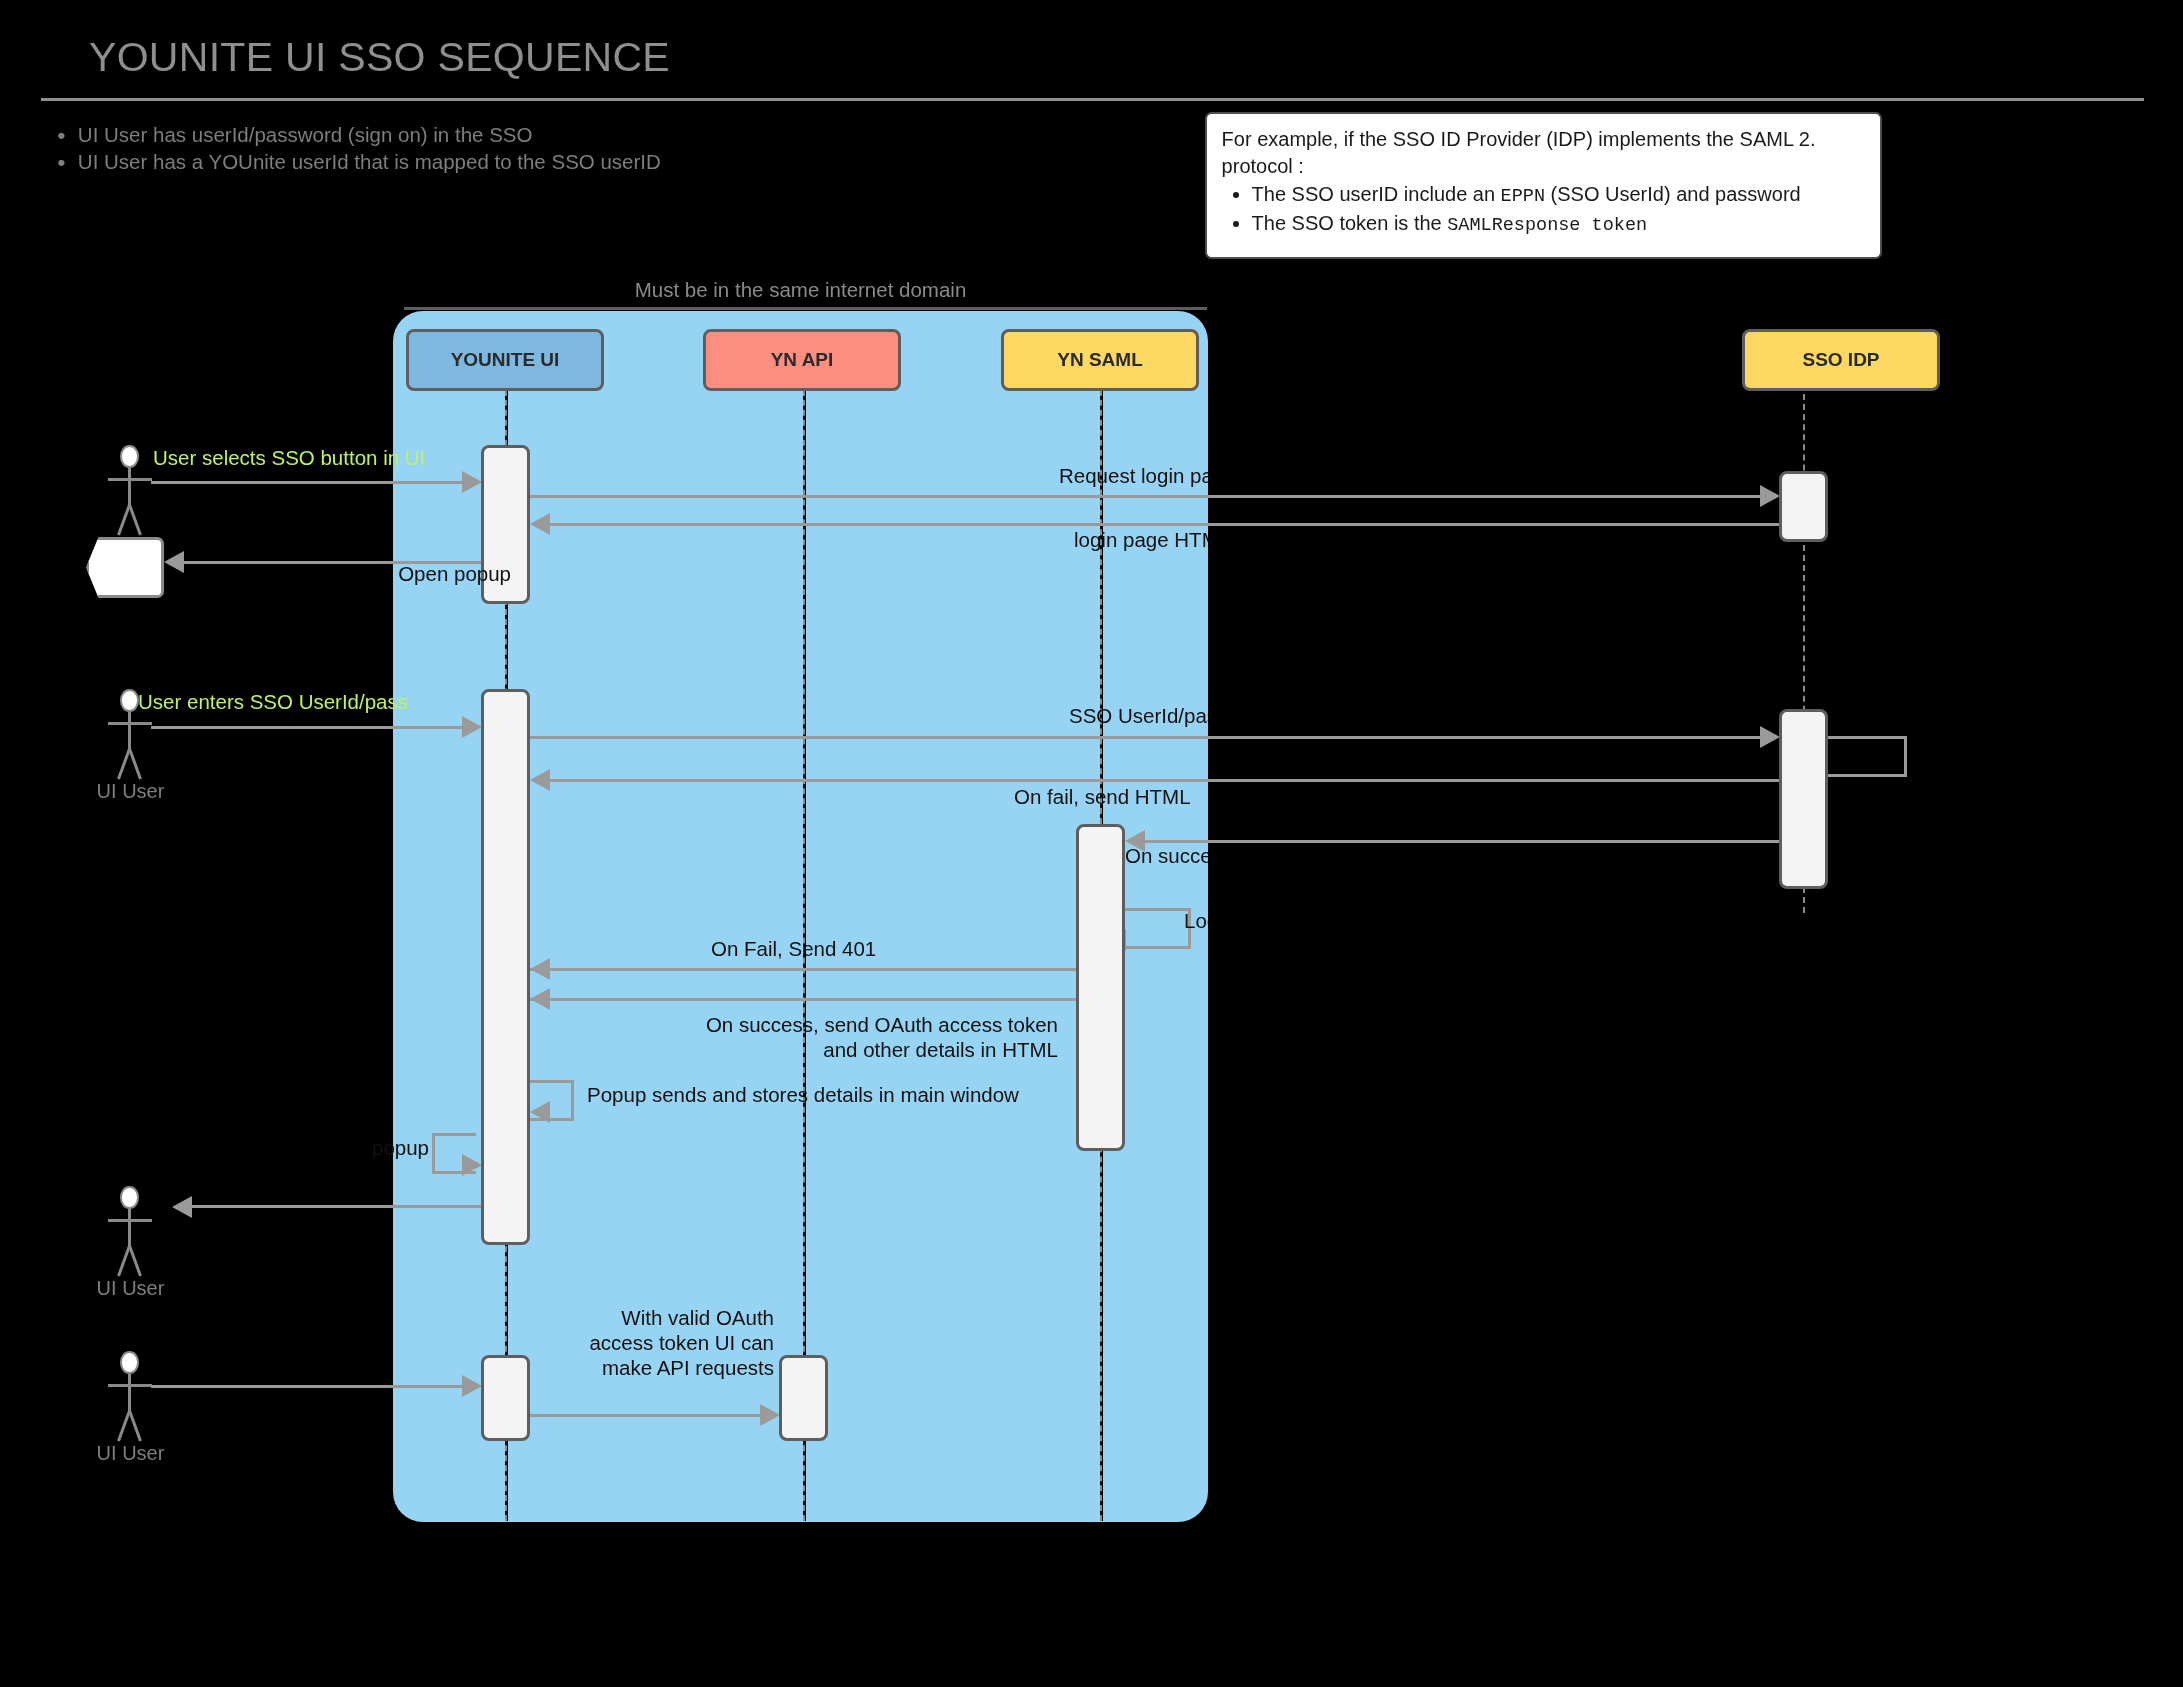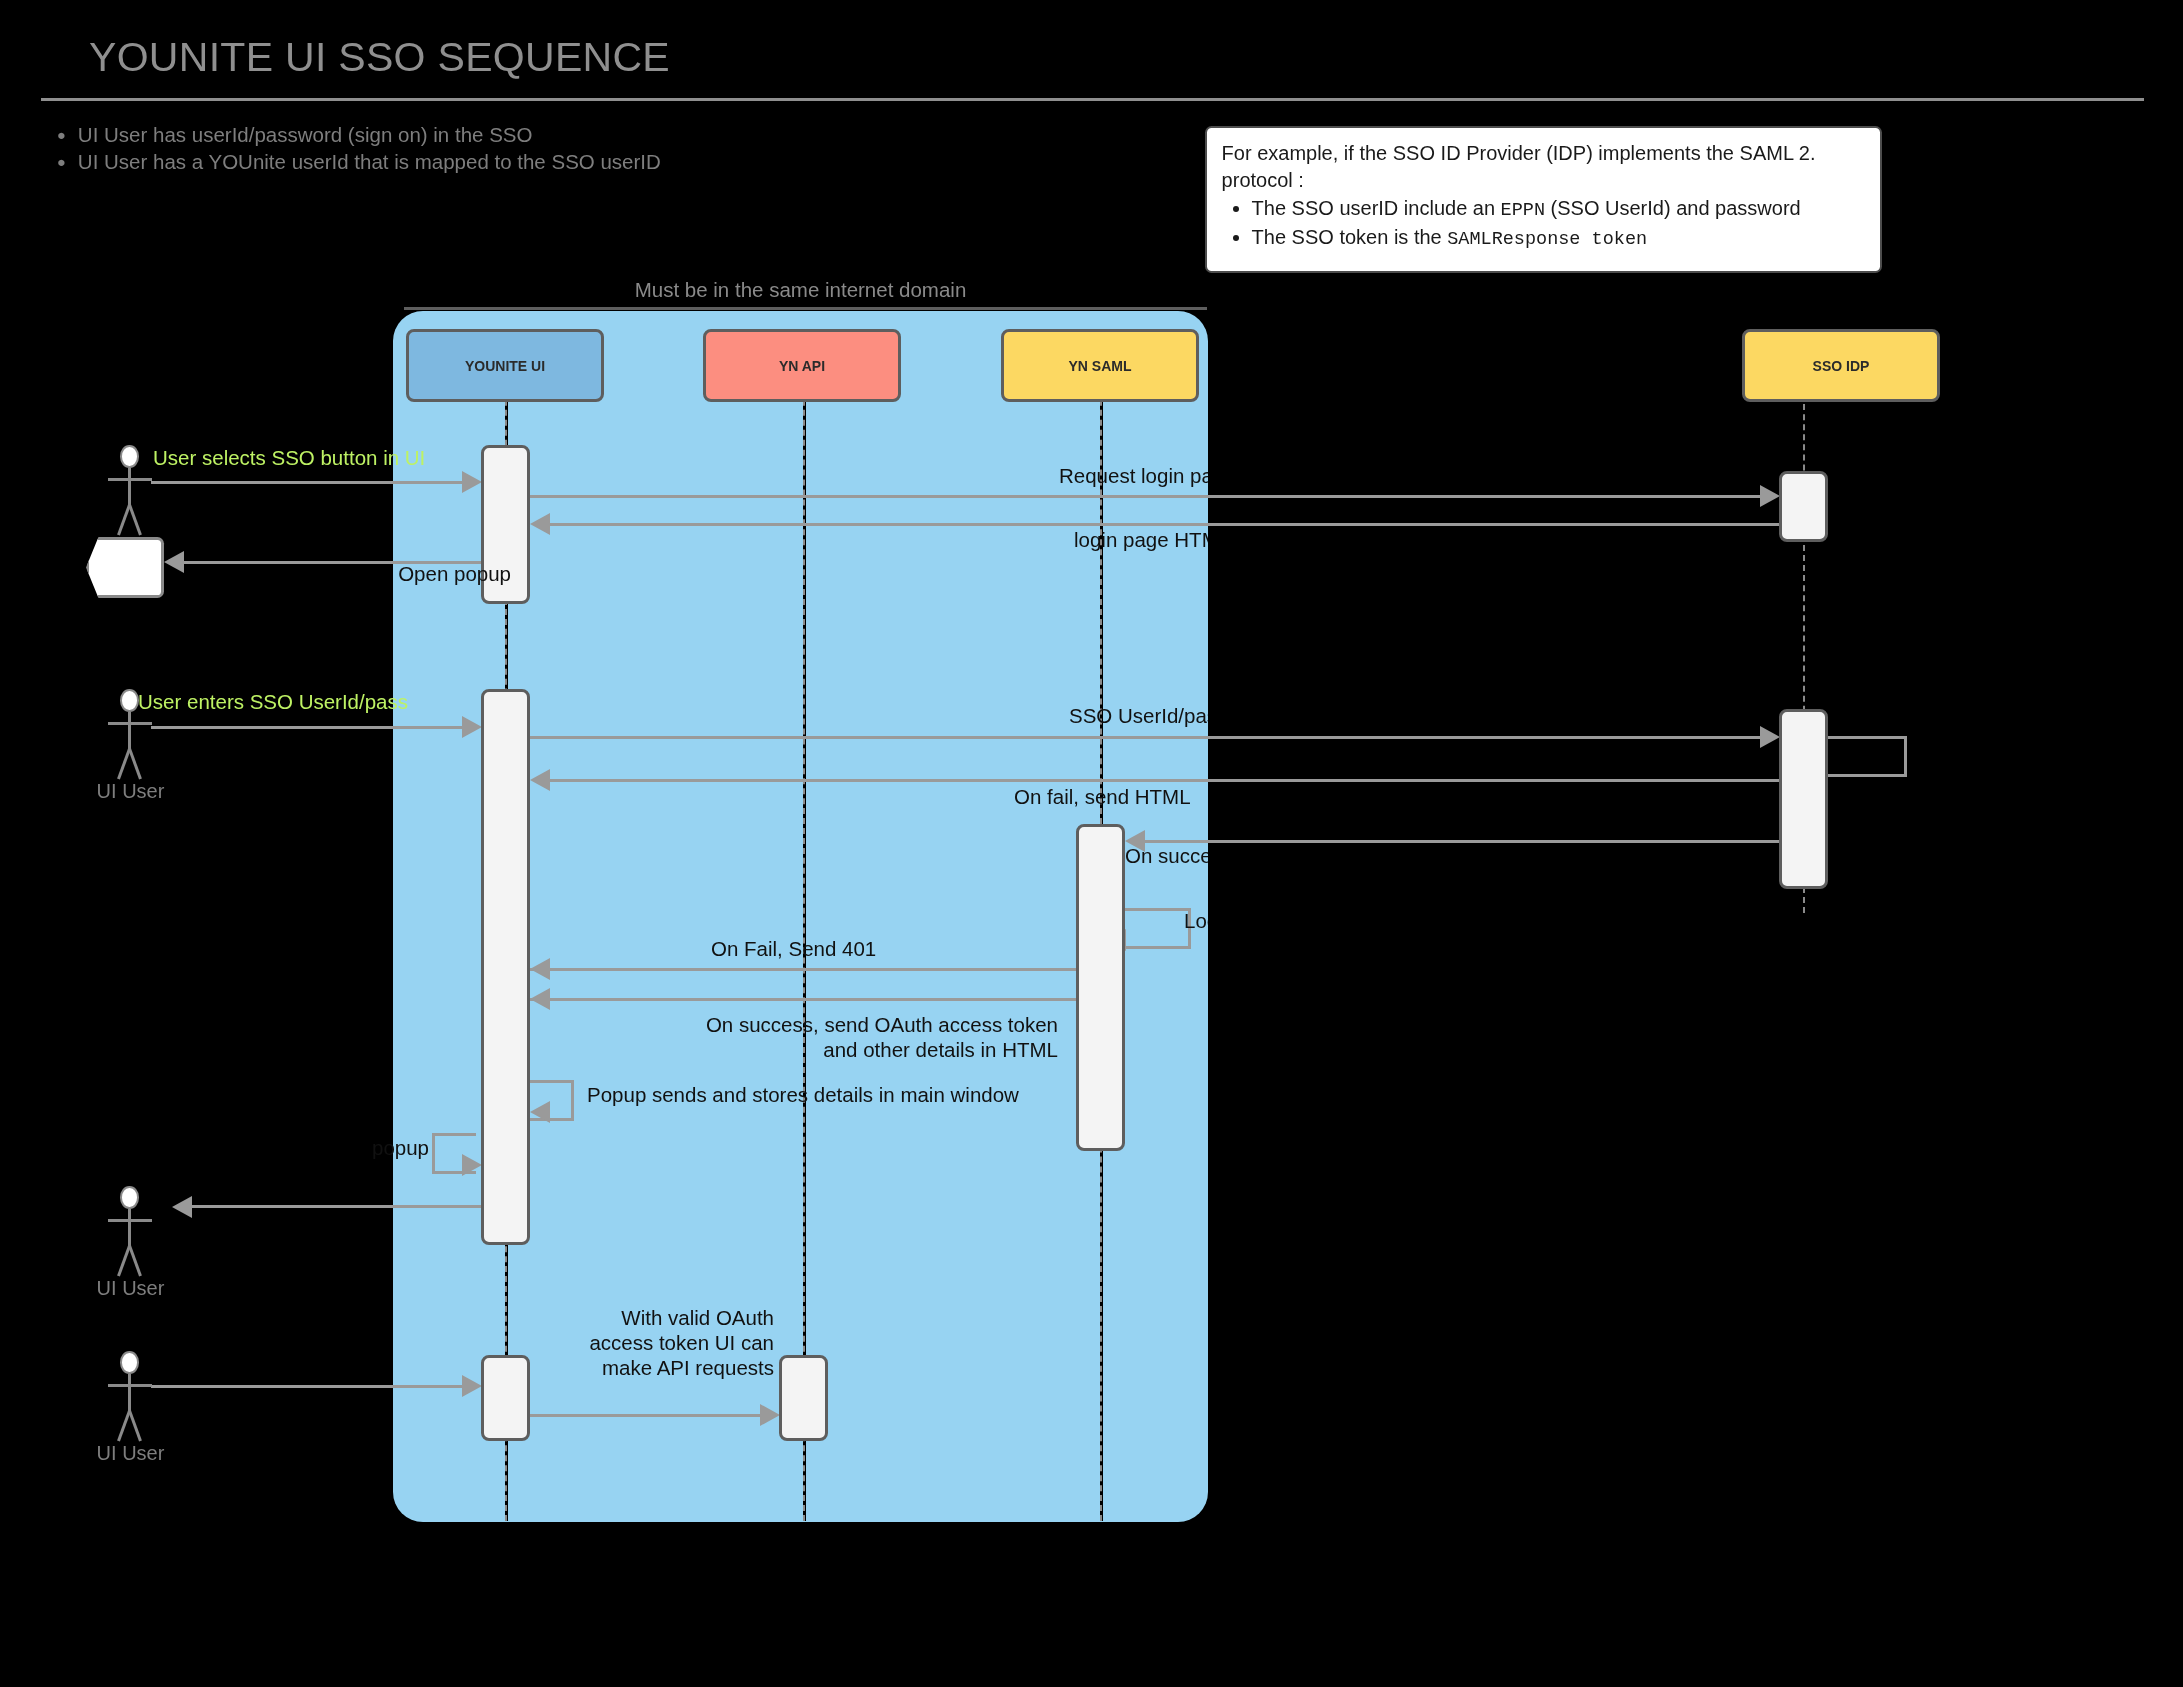--- a/index.html
+++ b/index.html
@@ -25,21 +25,21 @@
   }
   #bullets {
     position: absolute; left: 57px; top: 123px;
     color: #7e7e7e; font-size: 20.5px; line-height: 24.5px;
   }
   #bullets .b { display: flex; align-items: flex-start; gap: 12px; margin-bottom: 2px; }
   #bullets .dot { font-size: 14.6px; line-height: 24.5px; }
 
   
   #callout {
-    position: absolute; left: 1205px; top: 126px;
+    position: absolute; left: 1205px; top: 112px;
     width: 677px; height: 147px;
     background: #ffffff; border: 2px solid #4d4d4d; border-radius: 6.6px;
     padding: 12px 14.6px 0 14.6px;
     color: #1a1a1a; font-size: 20px; line-height: 27px;
   }
   #callout .mono { font-family: "Liberation Mono", monospace; font-size: 18.5px; }
   #callout ul { margin: 1.3px 0 0 0; padding-left: 30px; }
   #callout li { margin: 0; }
 
   
@@ -52,23 +52,23 @@
     background: #5e5e5e;
   }
   #domain-box {
     position: absolute; left: 393px; top: 311px;
     width: 815px; height: 1211px;
     background: #97d3f2; border-radius: 30px;
   }
 
   
   .phead {
-    position: absolute; height: 73px; border: 3.3px solid #5e5e5e; border-radius: 8px;
+    position: absolute; height: 62px; border: 3.3px solid #5e5e5e; border-radius: 8px;
     display: flex; align-items: center; justify-content: center;
-    font-size: 14px; font-weight: bold; color: #2b2b2b; z-index: 6;
+    font-size: 19px; font-weight: bold; color: #2b2b2b; z-index: 6;
   }
   
   .lifeline {
     position: absolute; width: 2.6px; background: #000;
     border-left: 2.6px dashed #8a8a8a; z-index: 2;
   }
 
   
   .act {
     position: absolute; width: 49px; background: #f4f4f4;

